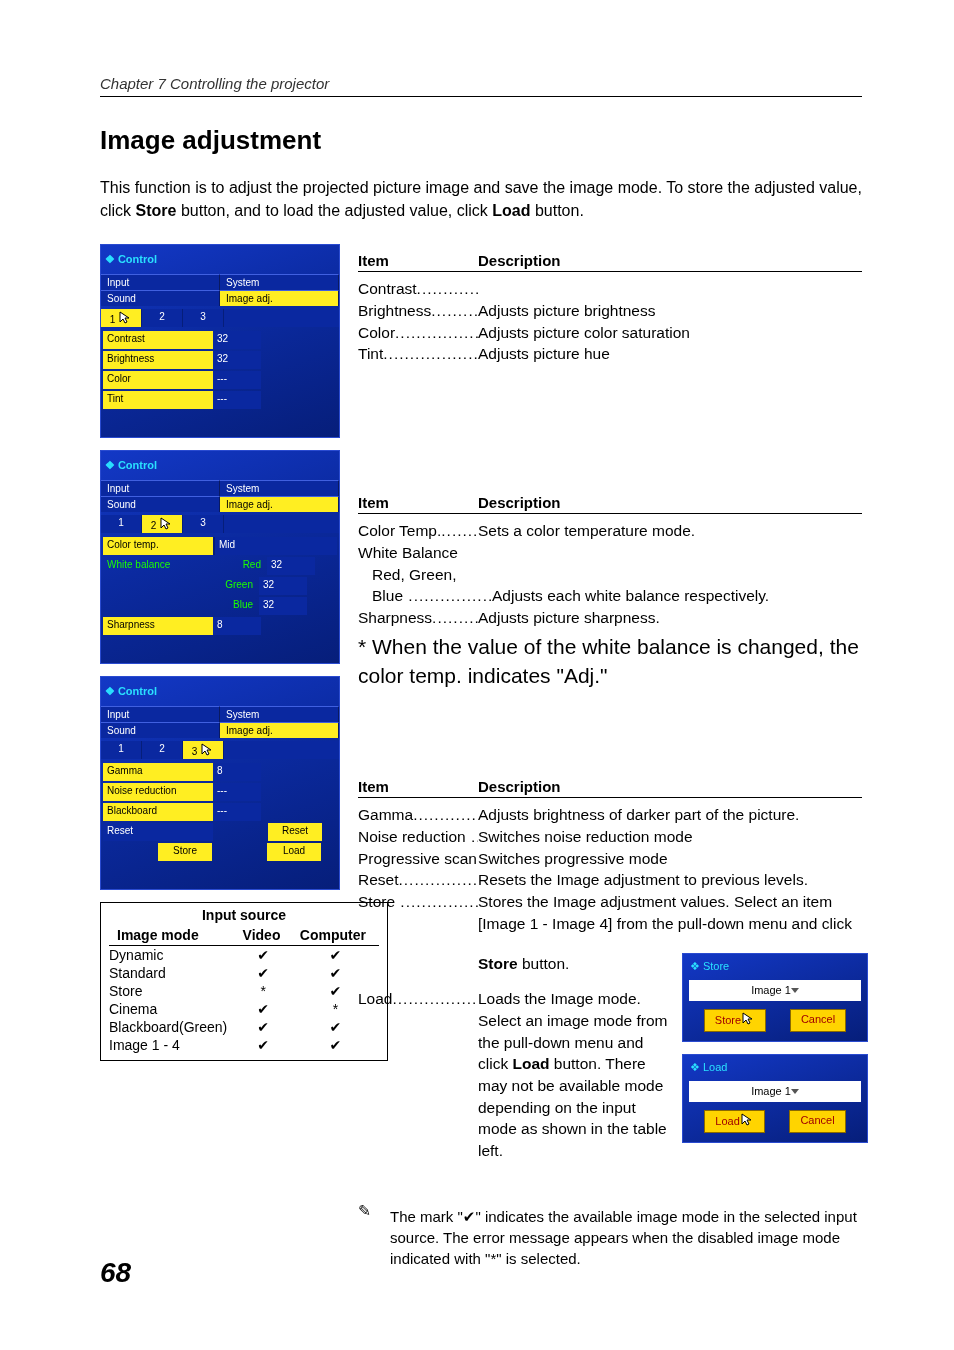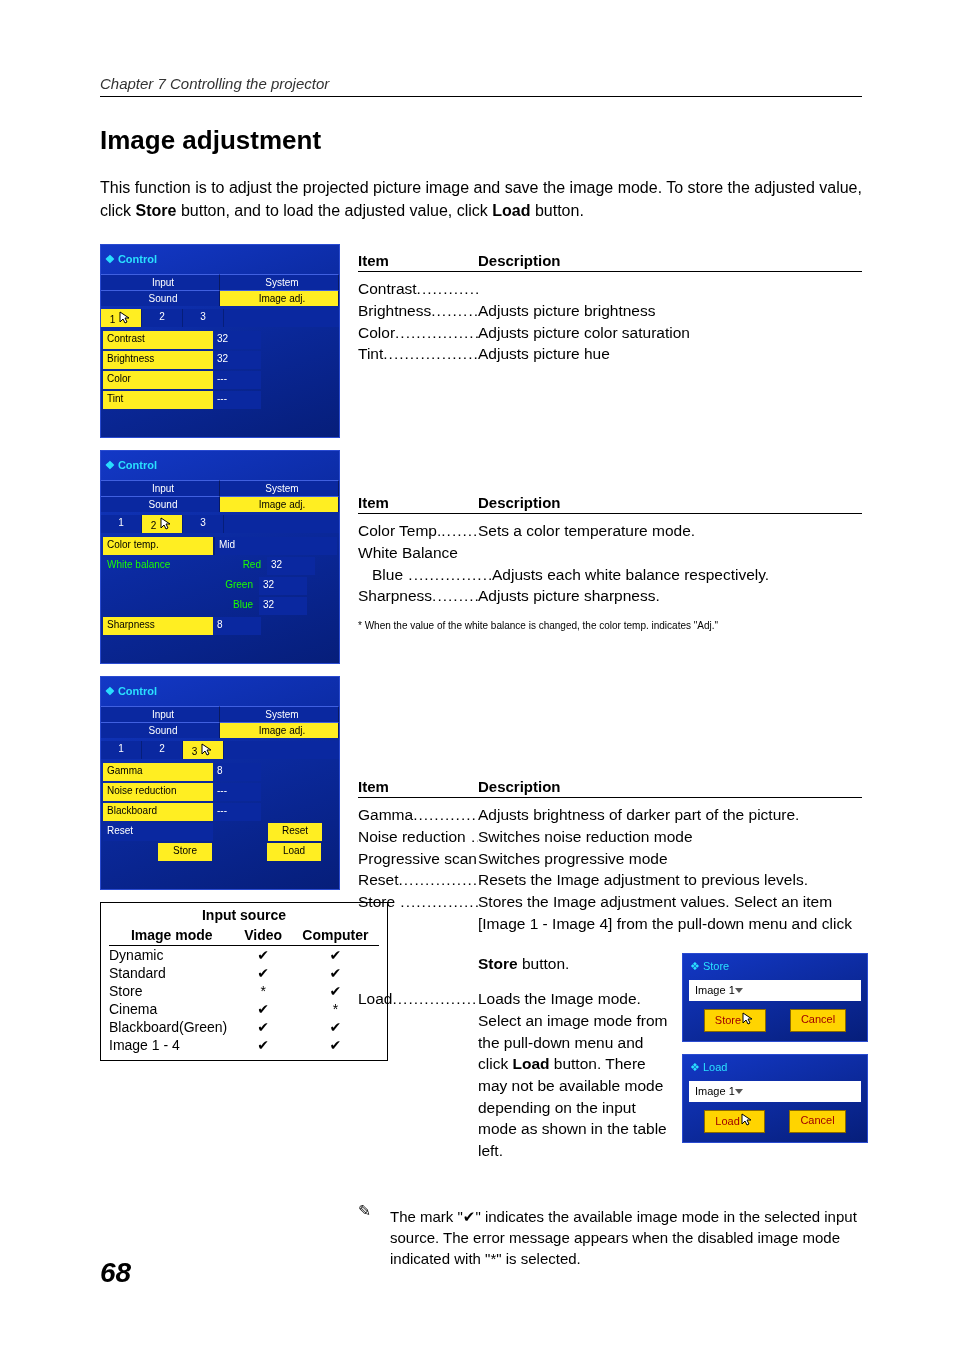--- a/index.html
+++ b/index.html
@@ -5,21 +5,21 @@
   body{margin:0;font-family:"Segoe UI",Myriad,Arial,sans-serif;color:#000;background:#fff}
   .page{width:910px;height:1350px;margin:0 auto;position:relative;box-sizing:border-box;padding:75px 70px 60px 78px}
   .chapter{font-style:italic;font-size:15px;color:#333;border-bottom:1px solid #000;padding-bottom:4px;margin-bottom:28px}
   .h1{font-weight:700;font-size:26px;margin-bottom:20px}
   .intro{font-size:16px;line-height:1.45;margin-bottom:22px;max-width:800px}
   .main{display:flex;gap:18px}
   .panels{width:240px;flex:none}
   .panel{border:1px solid #2a4bd0;background:linear-gradient(160deg,#1338c6 0%,#0b2aa0 45%,#061e7a 100%);margin-bottom:12px;font-size:10px;color:#fff;position:relative}
   .panel .title{color:#2ae0ff;padding:8px 4px;font-size:11px;font-weight:700}
   .tabs1{display:flex;height:16px}
-  .tab{width:50%;background:#0a28a0;color:#fff;border:0;border-top:1px solid #4060e0;border-right:1px solid #0a1a60;text-align:center;padding-left:6px;line-height:16px}
+  .tab{width:50%;background:#0a28a0;color:#fff;border:0;border-top:1px solid #4060e0;border-right:1px solid #0a1a60;text-align:left;padding-left:6px;line-height:16px}
   .tab.sel{background:#ffee22;color:#000}
   .numtabs{display:flex;margin:3px 0 4px 0;background:#0a28a0}
   .ntab{flex:0 0 40px;text-align:center;color:#fff;padding:2px 0;font-size:10px;border-right:1px solid #061e7a}
   .ntab.sel{background:#ffee22;color:#000}
   .prow{display:flex;margin:2px 2px 0 2px;height:18px}
   .plabel{flex:0 0 110px;background:#ffee22;color:#000;padding:2px 4px;border:0;height:18px;box-sizing:border-box;text-align:left}
   .pval{flex:1;background:#0a28a0;color:#fff;padding:2px 4px;border-left:2px solid #061e7a;height:18px;box-sizing:border-box}
   .plabelsub{flex:0 0 110px;text-align:right;color:#1aff00;padding:2px 6px 2px 0}
   .pvalmain{flex:0 0 40px;background:#0a28a0;color:#fff;padding:2px 4px}
   .halfbtn{width:50px;background:#ffee22;color:#000;text-align:center;padding:2px}
@@ -28,34 +28,34 @@
   .thead{display:flex;font-weight:700;font-size:15px;border-bottom:1.2px solid #000;padding-bottom:2px;margin:8px 0 6px 0}
   .thead .c1{flex:0 0 120px}.thead .c2{flex:1}
   .desc{font-size:15.5px;line-height:1.4}
   .desc.block1{height:208px}
   .desc.block2{height:250px}
   .drow{display:flex}
   .drow .lab{flex:0 0 120px;white-space:nowrap;overflow:hidden}
   .drow .dots{letter-spacing:1px}
   .drow .txt{flex:1}
   .indent{margin-left:120px}
-  .note{font-size:10px;margin-top:12px}
+  .note{font-size:21px;margin-top:3px}
   .storebox{width:178px;background:linear-gradient(160deg,#1338c6,#061e7a);border:1px solid #2a4bd0;padding:3px;margin-bottom:12px}
   .storebox .t{color:#2ae0ff;font-size:11px;padding:2px 4px}
-  .dd{background:#fff;color:#000;font-size:11px;padding:3px 6px;display:flex;justify-content:flex-start;align-items:center;margin:4px 3px}
+  .dd{background:#fff;color:#000;font-size:11px;padding:3px 6px;display:flex;justify-content:center;align-items:center;margin:4px 3px}
   .btns{display:flex;justify-content:space-around;gap:8px;padding:4px 10px 6px}
   .ybtn{background:#ffd400;color:#a00000;font-size:11px;padding:2px 10px;border:1px solid #8a6a00}
   .ybtn.c{color:#a00000}
   .loadgrid{display:flex;gap:10px;margin-top:18px}
   .loadtxt{flex:1}
   .loadboxes{width:180px;flex:none}
   .tablebox{border:1px solid #000;width:270px;margin-top:0;font-size:14px;padding:4px 8px 6px}
   .tablebox .tth{text-align:center;font-weight:700;padding-bottom:2px}
   .tablebox table{width:100%;border-collapse:collapse;font-size:14px}
-  .tablebox th{text-align:center;font-weight:700;border-bottom:1px solid #000;padding:2px 8px}
+  .tablebox th{text-align:left;font-weight:700;border-bottom:1px solid #000;padding:2px 8px}
   .tablebox td{padding:1px 0}
   .tablebox td.c{text-align:center}
   .footnote{font-size:15px;margin-top:6px;max-width:480px}
   .footwrap{display:flex;align-items:flex-start;gap:18px;margin-top:0}
   .pnum{position:absolute;left:78px;bottom:61px;font-size:28px;font-style:italic;font-weight:700}
   .chev{display:inline-block;width:0;height:0;border-left:4px solid transparent;border-right:4px solid transparent;border-top:5px solid #555}
   svg.cur{width:14px;height:14px;vertical-align:-2px}
   .bold{font-weight:700}
 </style>
 </head>
@@ -270,20 +270,21 @@
       <div class="thead">
           <div class="c1">Item</div>
           <div class="c2">Description</div>
         </div>
       <div class="desc block2">
         <div class="drow">
             <div class="lab"><span>Color Temp.</span><span class="dots">..............</span></div>
             <div class="txt">Sets a color temperature mode.</div>
           </div>
         <div>White Balance</div>
+        <div style="padding-left:14px">Red, Green,</div>
         <div class="drow">
             <div class="lab" style="padding-left:14px"><span>Blue</span><span class="dots"> .......................</span></div>
             <div class="txt">Adjusts each white balance respectively.</div>
           </div>
         <div class="drow">
             <div class="lab"><span>Sharpness</span><span class="dots">.................</span></div>
             <div class="txt">Adjusts picture sharpness.</div>
           </div>
         <div class="note">* When the value of the white balance is changed, the color temp. indicates "Adj."</div>
       </div>

